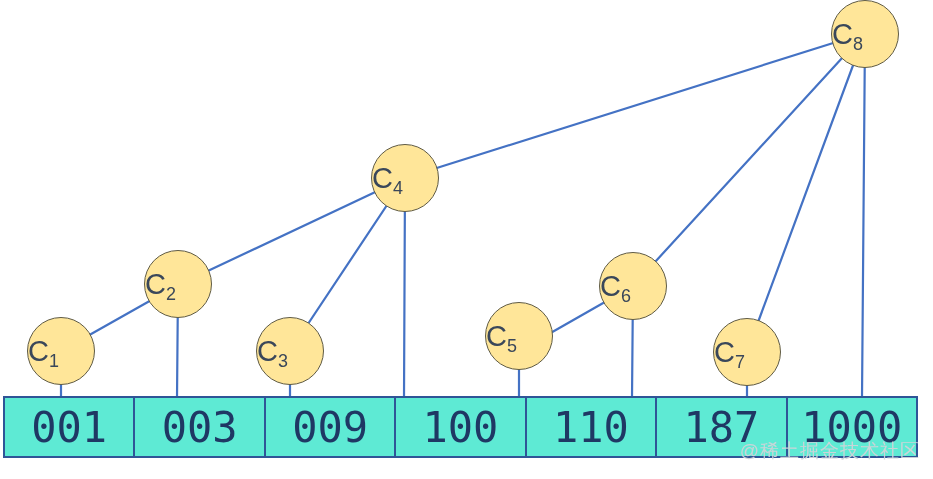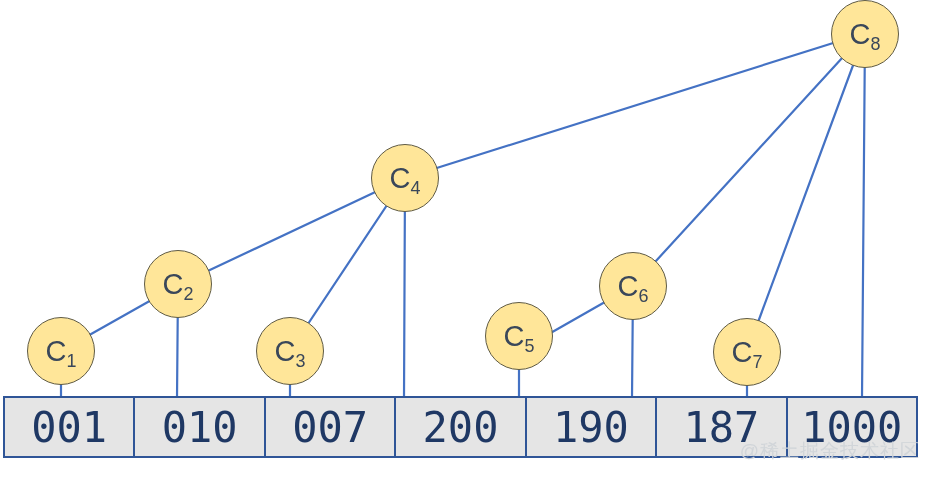--- a/index.html
+++ b/index.html
@@ -24,41 +24,39 @@
   }
   .node {
     position: absolute;
     width: 68px; height: 68px;
     border-radius: 50%;
     background: #FFE699;
     border: 1.6px solid #5f5b45;
     box-sizing: border-box;
     display: flex;
     align-items: center;
-    justify-content: center;
     z-index: 2;
     color: #3a475a;
     font-size: 29px;
     font-weight: 500;
   }
   .node sub {
     font-size: 0.62em;
     line-height: 0;
     vertical-align: -0.35em;
   }
   .array-row {
     position: absolute;
     left: 3px; top: 396px;
     width: 915px; height: 62px;
     box-sizing: border-box;
     display: flex;
     border: 2.5px solid #2F5597;
-    background: #e5e5e5;
+    background: #5eead4;
     z-index: 2;
-    justify-content: center;
   }
   .array-cell {
     flex: 1 1 0;
     display: flex;
     align-items: center;
     justify-content: center;
     border-left: 2.5px solid #2F5597;
     box-sizing: border-box;
     font-family: "DejaVu Sans Mono", monospace;
     font-size: 42px;
@@ -123,23 +121,23 @@
   </div>
   <div class="node" style="left:713px; top:318px;">
     <span><span>C</span><sub>7</sub></span>
   </div>
   <div class="node" style="left:831px; top:0px;">
     <span><span>C</span><sub>8</sub></span>
   </div>
 
   <div class="array-row">
     <div class="array-cell">001</div>
-    <div class="array-cell">010</div>
-    <div class="array-cell">007</div>
-    <div class="array-cell">200</div>
-    <div class="array-cell">190</div>
+    <div class="array-cell">003</div>
+    <div class="array-cell">009</div>
+    <div class="array-cell">100</div>
+    <div class="array-cell">110</div>
     <div class="array-cell">187</div>
     <div class="array-cell">1000</div>
   </div>
 
   <div class="watermark">@稀土掘金技术社区</div>
 
 </div>
 
 </body></html>

